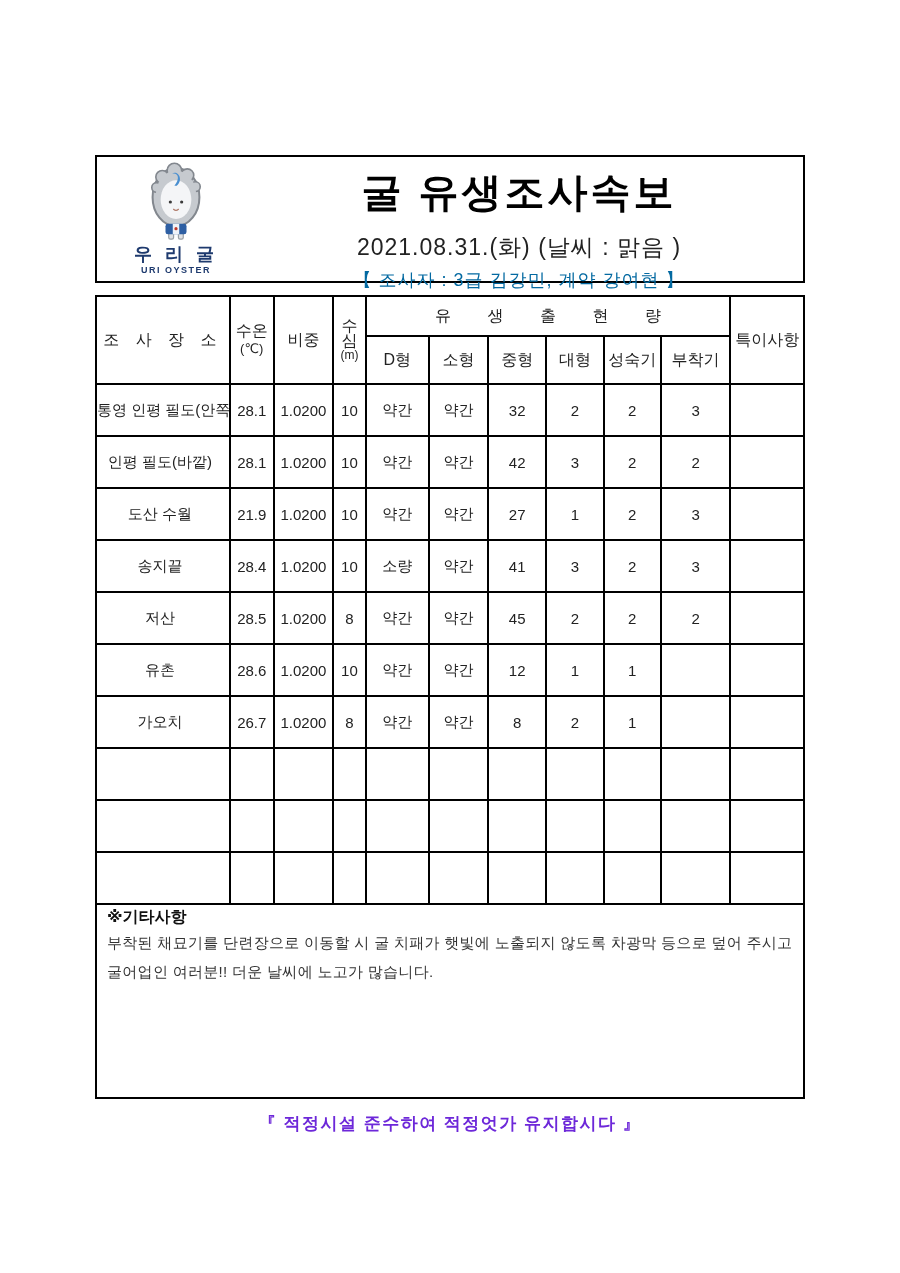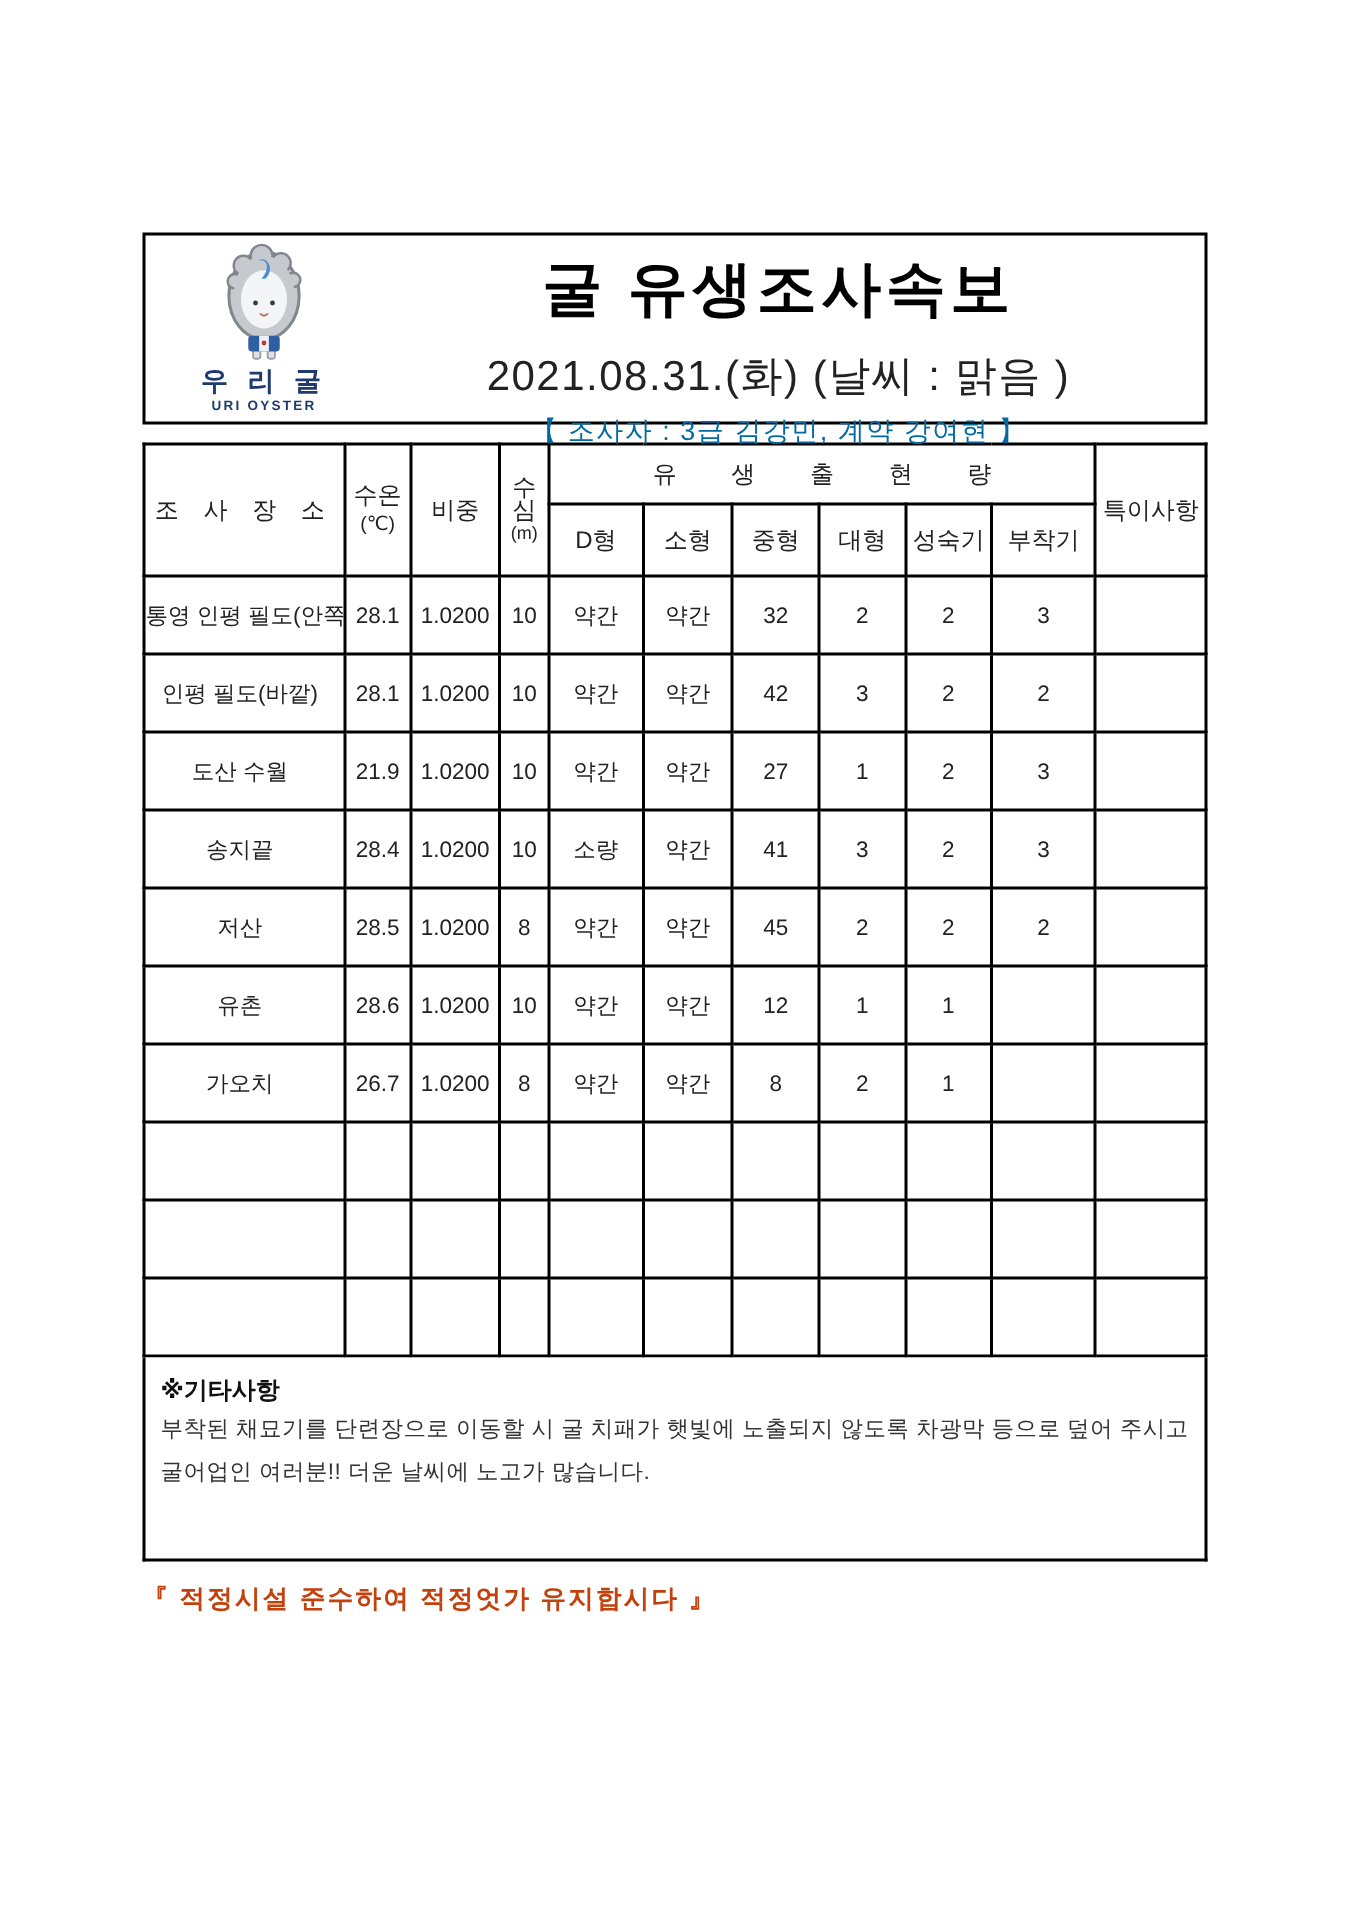--- a/index.html
+++ b/index.html
@@ -12,21 +12,21 @@
   .doc { position:absolute; left:95px; top:155px; width:710px; }
 
   
   .header-box { display:flex; border:2px solid #000; height:128px; background:#fff; }
   .logo { width:158px; display:flex; flex-direction:column; align-items:center; padding-top:3px; }
   .logo svg { width:84px; height:84px; display:block; }
   .logo-kr { font-size:18px; font-weight:bold; color:#1e3a6e; letter-spacing:4px; line-height:20px; }
   .logo-en { font-size:9px; font-weight:bold; color:#1e3a6e; letter-spacing:1.5px; line-height:12px; }
   .header-main { flex:1; text-align:center; padding-right:20px; }
   .title { font-size:40px; font-weight:bold; letter-spacing:3px; margin-top:8px; color:#000; }
-  .date-line { font-size:28px; margin-top:12px; letter-spacing:1px; color:#222; }
+  .date-line { font-size:23px; margin-top:12px; letter-spacing:1px; color:#222; }
   .surveyor-line { font-size:18px; margin-top:5px; letter-spacing:1px; color:#0369a1; }
 
   
   table.survey { width:710px; border-collapse:collapse; table-layout:fixed; margin-top:12px; }
   table.survey th, table.survey td {
     border:2px solid #000; text-align:center; vertical-align:middle;
     font-weight:normal; overflow:hidden; white-space:nowrap; color:#222;
   }
   table.survey th { font-size:16px; }
   tr.hr1 { height:40px; }
@@ -35,26 +35,26 @@
   tbody.rows td { font-size:15px; }
   td.loc { text-align:right; padding-right:6px; font-size:13.5px; }
   .th-loc { letter-spacing:6px; }
   .th-larvae { letter-spacing:16px; text-indent:16px; }
   .th-stack { line-height:18px; font-size:16px; }
   .th-stack .unit { font-size:13px; }
   .th-depth { line-height:15px; font-size:15px; }
   .th-depth .unit { font-size:12px; }
 
   
-  .notes-box { border:2px solid #000; border-top:none; height:136px; padding:12px 10px; background:#fff; }
+  .notes-box { border:2px solid #000; border-top:none; height:194px; padding:2px 10px; background:#fff; }
   .notes-title { font-size:16px; font-weight:bold; color:#111; }
   .notes-line { font-size:15px; line-height:29px; color:#333; letter-spacing:0.3px; }
 
   
-  .slogan { font-size:17px; font-weight:bold; margin-top:13px; letter-spacing:1.5px; color:#c2410c; }
+  .slogan { text-align:center; font-size:17px; font-weight:bold; margin-top:13px; letter-spacing:1.5px; color:#6d28d9; }
 </style>
 </head>
 <body>
 
 <div class="doc">
 
   <div class="header-box">
     <div class="logo">
       <svg viewBox="0 0 100 104">
 

